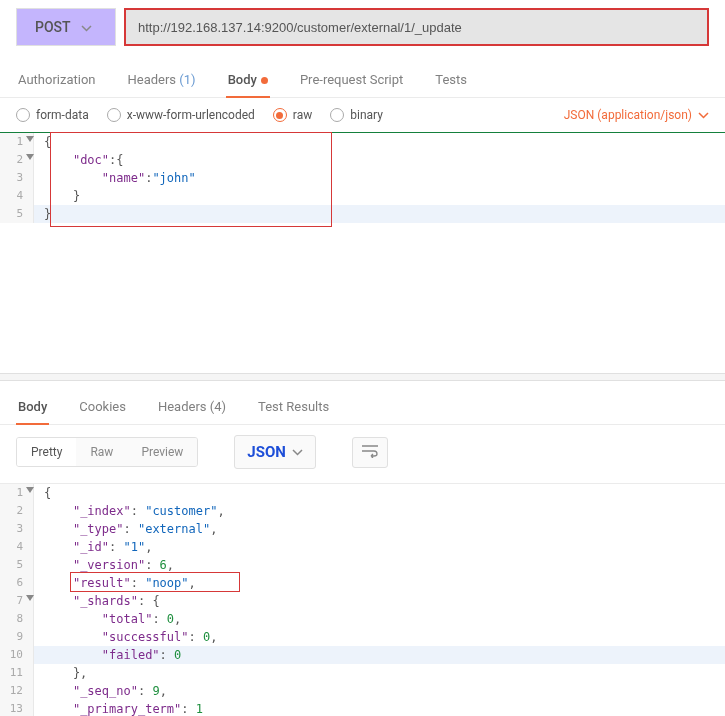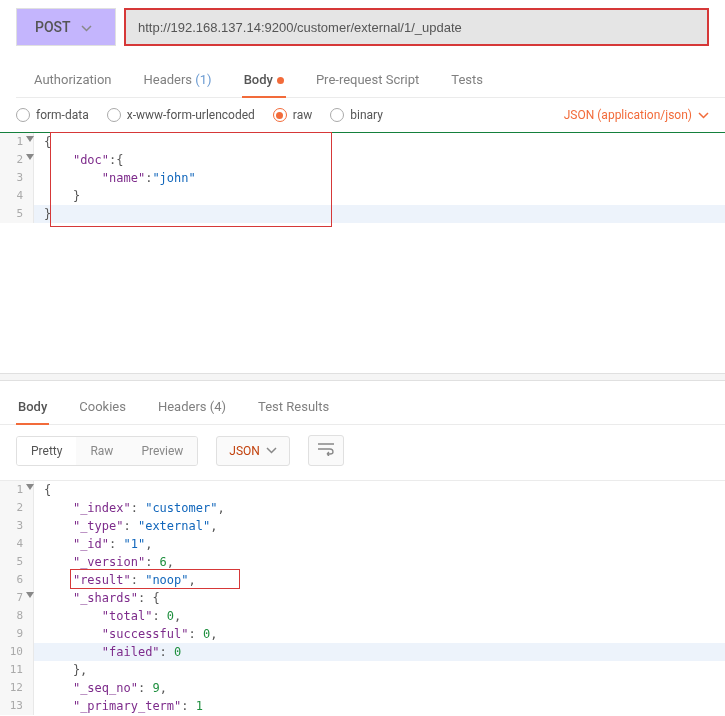--- a/index.html
+++ b/index.html
@@ -37,21 +37,20 @@
   padding: 8px 12px;
   font-size: 13px;
   color: #555;
   background: #e5e5e5;
 }
 .tabs {
   display: flex;
   gap: 28px;
   padding: 0 16px;
   border-bottom: 1px solid #ebebeb;
-  margin-left: 16px;
 }
 .tab {
   padding: 10px 2px;
   cursor: pointer;
   color: #808080;
   font-size: 13px;
   position: relative;
 }
 .tab.active {
   color: #555;
@@ -202,21 +201,21 @@
   position: absolute;
   bottom: -1px;
   left: 0;
   right: 0;
   height: 2px;
   background: #f26b3a;
 }
 .response-toolbar {
   display: flex;
   align-items: center;
-  gap: 18px;
+  gap: 36px;
   padding: 10px 0 14px 16px;
 }
 .view-modes {
   display: flex;
   border: 1px solid #e0e0e0;
   border-radius: 3px;
   overflow: hidden;
 }
 .view-mode {
   padding: 7px 14px;
@@ -226,27 +225,28 @@
   background: #fafafa;
 }
 .view-mode.active {
   background: #fff;
   color: #555;
 }
 .format-select {
   border: 1px solid #e0e0e0;
   border-radius: 3px;
   padding: 7px 12px;
-  font-size: 12px;
-  color: #c2410c;
+  font-size: 15px;
+  color: #1d4ed8;
   background: #fafafa;
   cursor: pointer;
   display: flex;
   align-items: center;
   gap: 6px;
+  font-weight: bold;
 }
 .wrap-toggle {
   border: 1px solid #e0e0e0;
   border-radius: 3px;
   padding: 6px 8px;
   background: #fafafa;
   cursor: pointer;
 }
 .response-code {
   border-top: 1px solid #ebebeb;

